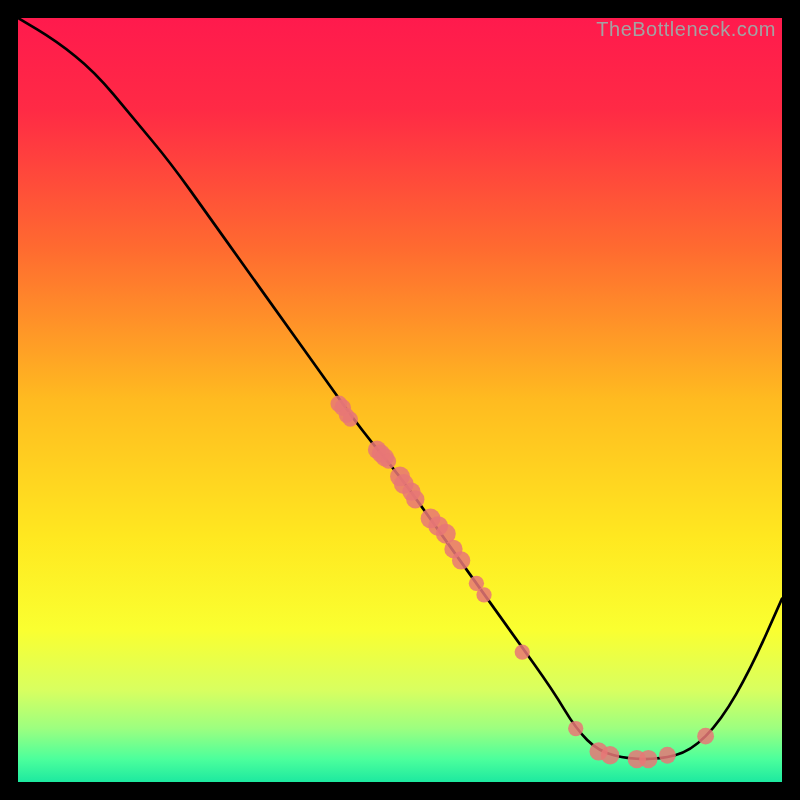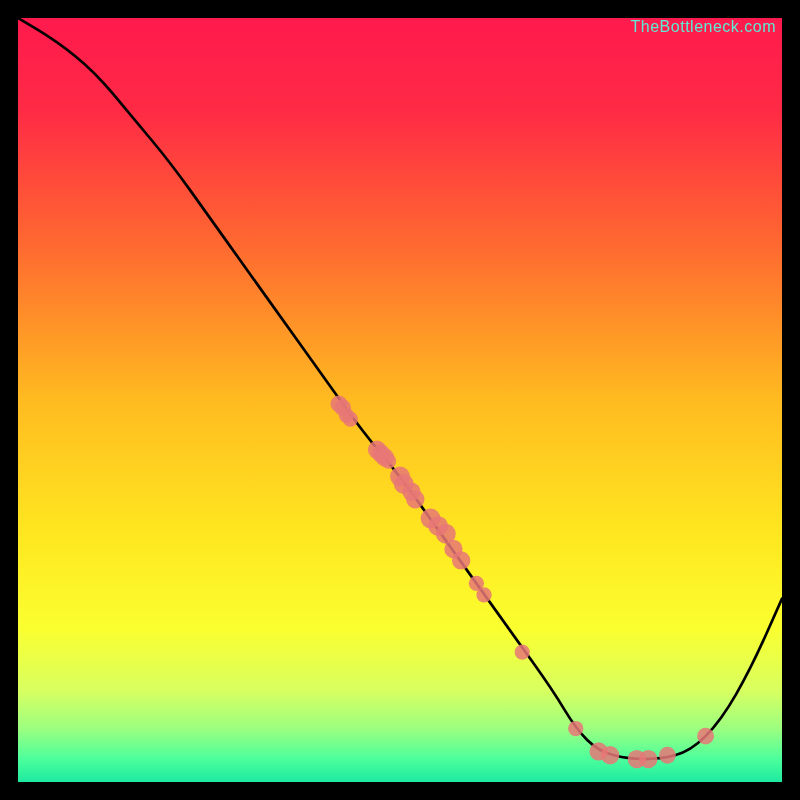--- a/index.html
+++ b/index.html
@@ -22,22 +22,22 @@
     left: 18px;
     top: 18px;
     width: 764px;
     height: 764px;
     overflow: hidden;
   }
   .watermark {
     position: absolute;
     top: 0;
     right: 6px;
-    color: #5eead4;
-    font-size: 16px;
+    color: #a3a3a3;
+    font-size: 20px;
     letter-spacing: 0.5px;
     font-weight: 400;
     z-index: 5;
   }
   svg {
     display: block;
   }
 </style>
 </head>
 <body>

